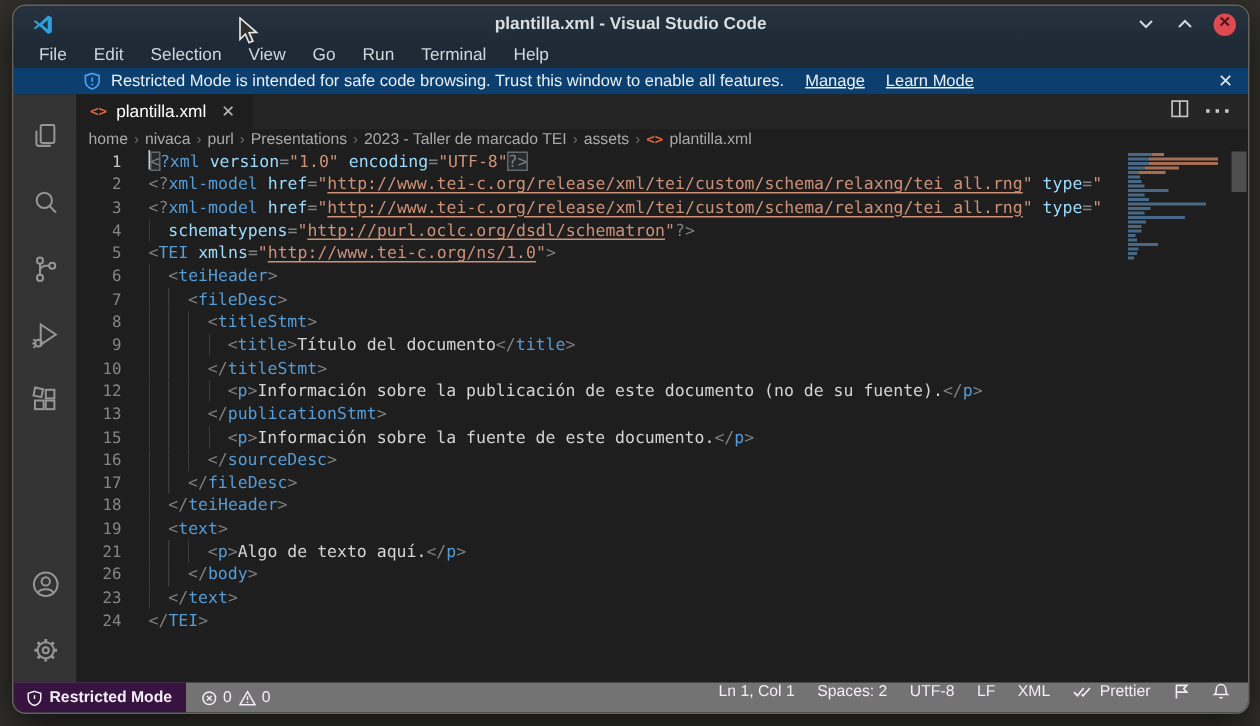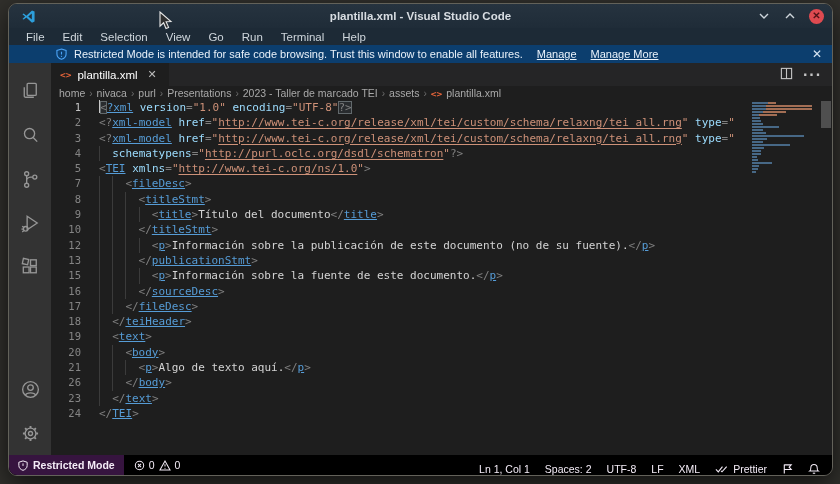--- a/index.html
+++ b/index.html
@@ -63,36 +63,36 @@
   .row { white-space:pre; font-family:"DejaVu Sans Mono", monospace; font-size:11px; line-height:15.3px;
          height:15.3px; }
   .ln { display:inline-block; width:30px; text-align:right; margin-right:18px; color:#858585;
         font-family:"DejaVu Sans Mono", monospace; font-size:10.5px; }
   .ln.active { color:#c6c6c6; }
   .guide { display:inline-block; width:13.2px; height:15.3px; vertical-align:top;
            box-shadow:inset 1px 0 0 #3b3b3b; }
   .cursor { display:inline-block; width:0; height:13px; border-left:1.3px solid #c8c8c8;
             vertical-align:-2px; }
   .tk-p { color:#808080; }
-  .tk-t { color:#569cd6;text-decoration:underline; }
+  .tk-t { color:#569cd6; }
   .tk-a { color:#9cdcfe; }
   .tk-s { color:#ce9178; }
   .tk-l { color:#ce9178; text-decoration:underline; text-underline-offset:2px; }
   .tk-x { color:#d4d4d4; }
   .tk-b { color:#808080; outline:1px solid #62696c; outline-offset:-1px; background:rgba(88,108,120,.18); }
 
   .minimap { position:absolute; top:2px; right:14px; width:66px; }
   .mm-line { display:flex; height:2px; margin-bottom:1px; }
   .mm-blue { background:rgba(86,130,170,.75); height:100%; }
   .mm-orange { background:rgba(196,130,98,.8); height:100%; }
   .vscrollbar { position:absolute; top:0; right:0; width:12px; bottom:0; }
   .vthumb { position:absolute; top:1px; left:1px; width:10px; height:27px; background:rgba(140,140,140,.45); }
 
   
-  .statusbar { height:20px; background:#000000; display:flex; align-items:flex-end; color:#f4ecf7;
+  .statusbar { height:20px; background:#737373; display:flex; align-items:flex-start; color:#f4ecf7;
                font-size:10.5px; flex:0 0 auto; }
   .sb-left { display:flex; align-items:center; height:100%; }
   .sb-badge { background:#36143f; height:100%; display:flex; align-items:center; gap:5px; padding:0 9px;
               font-weight:bold; }
   .sb-problems { display:flex; align-items:center; gap:4px; padding:0 10px; }
   .sb-right { margin-left:auto; display:flex; align-items:center; gap:15px; padding-right:12px; }
   .sb-item { display:flex; align-items:center; gap:4px; cursor:pointer; }
   .statusbar svg { display:block; }
 </style>
 </head>
@@ -134,21 +134,21 @@
   <div class="banner">
     <span class="b-icon">
       <svg width="11" height="12" viewBox="0 0 12 13">
           <path d="M6 1 L11 2.6 V6.5 C11 9.5 8.8 11.4 6 12.3 C3.2 11.4 1 9.5 1 6.5 V2.6 Z" fill="none" stroke="#4ba3f5" stroke-width="1.2"></path>
           <line x1="6" y1="4" x2="6" y2="7" stroke="#4ba3f5" stroke-width="1.2"></line>
           <circle cx="6" cy="9" r="0.7" fill="#4ba3f5"></circle>
         </svg>
     </span>
     <span>Restricted Mode is intended for safe code browsing. Trust this window to enable all features.</span>
     <a>Manage</a>
-    <a>Manage More</a>
+    <a>Learn Mode</a>
     <span class="b-close">✕</span>
   </div>
 
   <div class="main">
     <div class="activitybar">
       <div class="ab-icon">
         <svg width="23" height="23" viewBox="0 0 24 24">
             <rect x="8.5" y="3.5" width="9.5" height="12.5" rx="1"></rect>
             <path d="M5.5 7.5 v9.2 a1.3 1.3 0 0 0 1.3 1.3 h8.7"></path>
           </svg>
@@ -245,32 +245,32 @@
           </span>
         </div>
 
       <div class="code-wrap">
         <div class="code-scroll" id="code-lines">
             <div class="row"><span class="ln active">1</span><span class="cursor"></span><span class="tk-b">&lt;</span><span class="tk-t">?xml</span><span class="tk-x"> </span><span class="tk-a">version</span><span class="tk-p">=</span><span class="tk-s">"1.0"</span><span class="tk-x"> </span><span class="tk-a">encoding</span><span class="tk-p">=</span><span class="tk-s">"UTF-8"</span><span class="tk-b">?&gt;</span></div>
             <div class="row"><span class="ln">2</span><span class="tk-p">&lt;?</span><span class="tk-t">xml-model</span><span class="tk-x"> </span><span class="tk-a">href</span><span class="tk-p">=</span><span class="tk-s">"</span><span class="tk-l">http://www.tei-c.org/release/xml/tei/custom/schema/relaxng/tei_all.rng</span><span class="tk-s">"</span><span class="tk-x"> </span><span class="tk-a">type</span><span class="tk-p">=</span><span class="tk-s">"</span></div>
             <div class="row"><span class="ln">3</span><span class="tk-p">&lt;?</span><span class="tk-t">xml-model</span><span class="tk-x"> </span><span class="tk-a">href</span><span class="tk-p">=</span><span class="tk-s">"</span><span class="tk-l">http://www.tei-c.org/release/xml/tei/custom/schema/relaxng/tei_all.rng</span><span class="tk-s">"</span><span class="tk-x"> </span><span class="tk-a">type</span><span class="tk-p">=</span><span class="tk-s">"</span></div>
             <div class="row"><span class="ln">4</span><span class="guide"></span><span class="tk-a">schematypens</span><span class="tk-p">=</span><span class="tk-s">"</span><span class="tk-l">http://purl.oclc.org/dsdl/schematron</span><span class="tk-s">"</span><span class="tk-p">?&gt;</span></div>
             <div class="row"><span class="ln">5</span><span class="tk-p">&lt;</span><span class="tk-t">TEI</span><span class="tk-x"> </span><span class="tk-a">xmlns</span><span class="tk-p">=</span><span class="tk-s">"</span><span class="tk-l">http://www.tei-c.org/ns/1.0</span><span class="tk-s">"</span><span class="tk-p">&gt;</span></div>
+            <div class="row"><span class="ln">6</span><span class="guide"></span><span class="tk-p">&lt;</span><span class="tk-t">teiHeader</span><span class="tk-p">&gt;</span></div>
             <div class="row"><span class="ln">7</span><span class="guide"></span><span class="guide"></span><span class="tk-p">&lt;</span><span class="tk-t">fileDesc</span><span class="tk-p">&gt;</span></div>
             <div class="row"><span class="ln">8</span><span class="guide"></span><span class="guide"></span><span class="guide"></span><span class="tk-p">&lt;</span><span class="tk-t">titleStmt</span><span class="tk-p">&gt;</span></div>
             <div class="row"><span class="ln">9</span><span class="guide"></span><span class="guide"></span><span class="guide"></span><span class="guide"></span><span class="tk-p">&lt;</span><span class="tk-t">title</span><span class="tk-p">&gt;</span><span class="tk-x">Título del documento</span><span class="tk-p">&lt;/</span><span class="tk-t">title</span><span class="tk-p">&gt;</span></div>
             <div class="row"><span class="ln">10</span><span class="guide"></span><span class="guide"></span><span class="guide"></span><span class="tk-p">&lt;/</span><span class="tk-t">titleStmt</span><span class="tk-p">&gt;</span></div>
             <div class="row"><span class="ln">12</span><span class="guide"></span><span class="guide"></span><span class="guide"></span><span class="guide"></span><span class="tk-p">&lt;</span><span class="tk-t">p</span><span class="tk-p">&gt;</span><span class="tk-x">Información sobre la publicación de este documento (no de su fuente).</span><span class="tk-p">&lt;/</span><span class="tk-t">p</span><span class="tk-p">&gt;</span></div>
             <div class="row"><span class="ln">13</span><span class="guide"></span><span class="guide"></span><span class="guide"></span><span class="tk-p">&lt;/</span><span class="tk-t">publicationStmt</span><span class="tk-p">&gt;</span></div>
             <div class="row"><span class="ln">15</span><span class="guide"></span><span class="guide"></span><span class="guide"></span><span class="guide"></span><span class="tk-p">&lt;</span><span class="tk-t">p</span><span class="tk-p">&gt;</span><span class="tk-x">Información sobre la fuente de este documento.</span><span class="tk-p">&lt;/</span><span class="tk-t">p</span><span class="tk-p">&gt;</span></div>
             <div class="row"><span class="ln">16</span><span class="guide"></span><span class="guide"></span><span class="guide"></span><span class="tk-p">&lt;/</span><span class="tk-t">sourceDesc</span><span class="tk-p">&gt;</span></div>
             <div class="row"><span class="ln">17</span><span class="guide"></span><span class="guide"></span><span class="tk-p">&lt;/</span><span class="tk-t">fileDesc</span><span class="tk-p">&gt;</span></div>
             <div class="row"><span class="ln">18</span><span class="guide"></span><span class="tk-p">&lt;/</span><span class="tk-t">teiHeader</span><span class="tk-p">&gt;</span></div>
             <div class="row"><span class="ln">19</span><span class="guide"></span><span class="tk-p">&lt;</span><span class="tk-t">text</span><span class="tk-p">&gt;</span></div>
-            <div class="row"><span class="ln">20</span><span class="guide"></span><span class="guide"></span><span class="tk-p">&lt;</span><span class="tk-t">body</span><span class="tk-p">&gt;</span></div>
             <div class="row"><span class="ln">21</span><span class="guide"></span><span class="guide"></span><span class="guide"></span><span class="tk-p">&lt;</span><span class="tk-t">p</span><span class="tk-p">&gt;</span><span class="tk-x">Algo de texto aquí.</span><span class="tk-p">&lt;/</span><span class="tk-t">p</span><span class="tk-p">&gt;</span></div>
             <div class="row"><span class="ln">26</span><span class="guide"></span><span class="guide"></span><span class="tk-p">&lt;/</span><span class="tk-t">body</span><span class="tk-p">&gt;</span></div>
             <div class="row"><span class="ln">23</span><span class="guide"></span><span class="tk-p">&lt;/</span><span class="tk-t">text</span><span class="tk-p">&gt;</span></div>
             <div class="row"><span class="ln">24</span><span class="tk-p">&lt;/</span><span class="tk-t">TEI</span><span class="tk-p">&gt;</span></div>
           </div>
         <div class="minimap" id="minimap">
             <div class="mm-line">
               <div class="mm-blue" style="width: 16.12px;"></div>
               <div class="mm-orange" style="width: 7.44px;"></div>
             </div>

